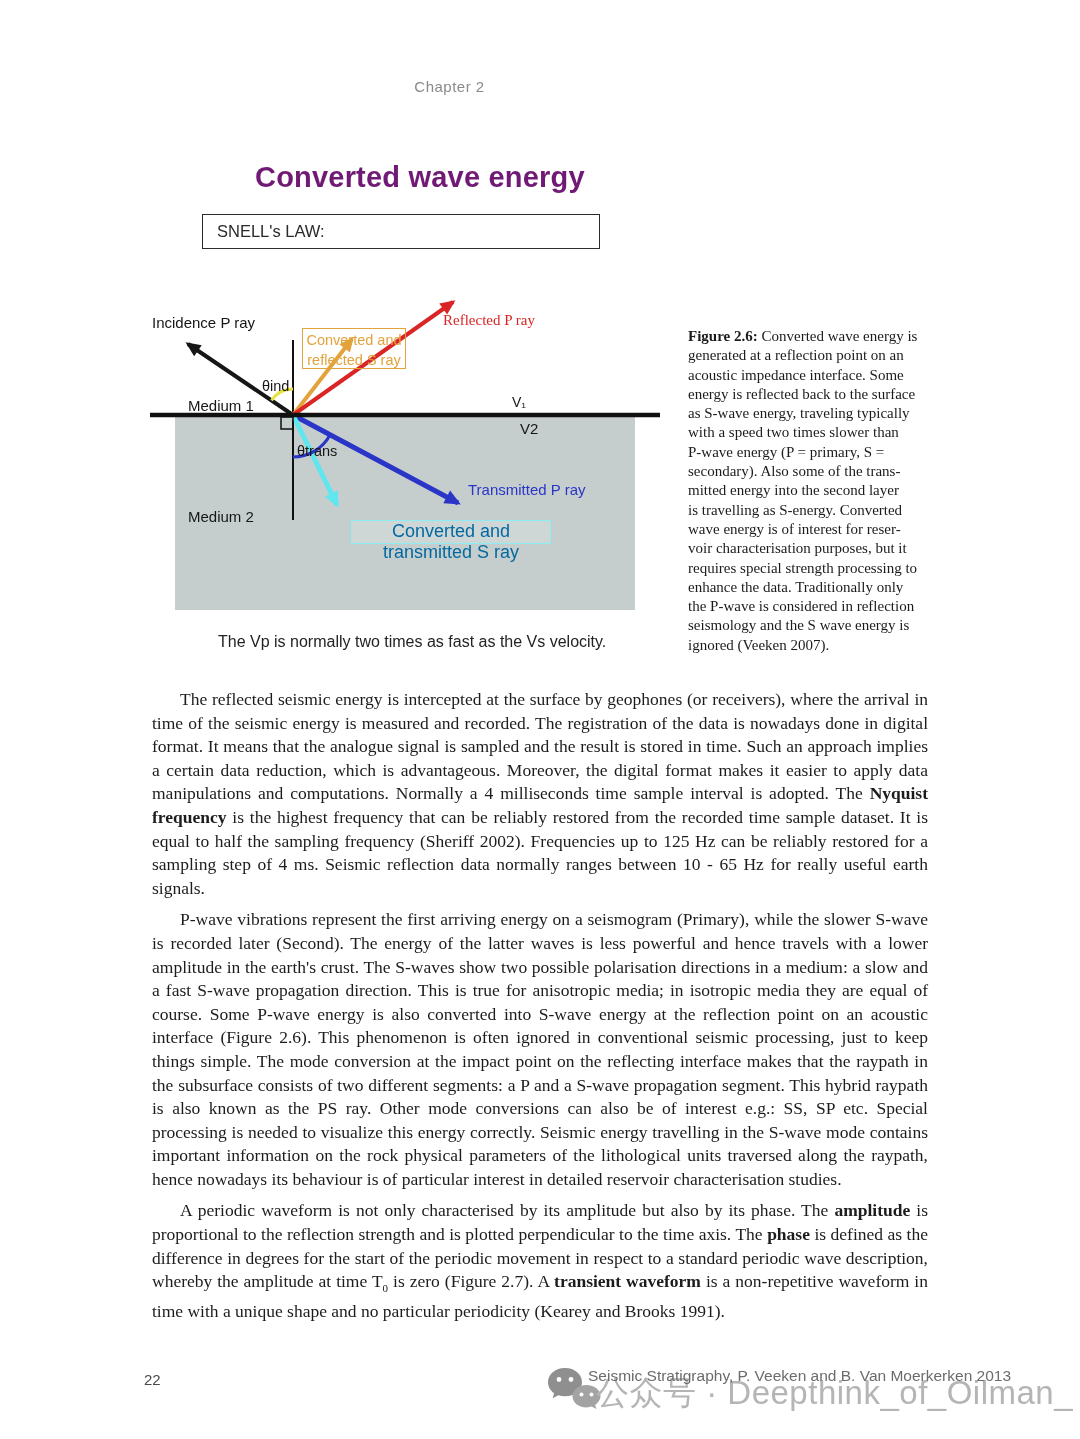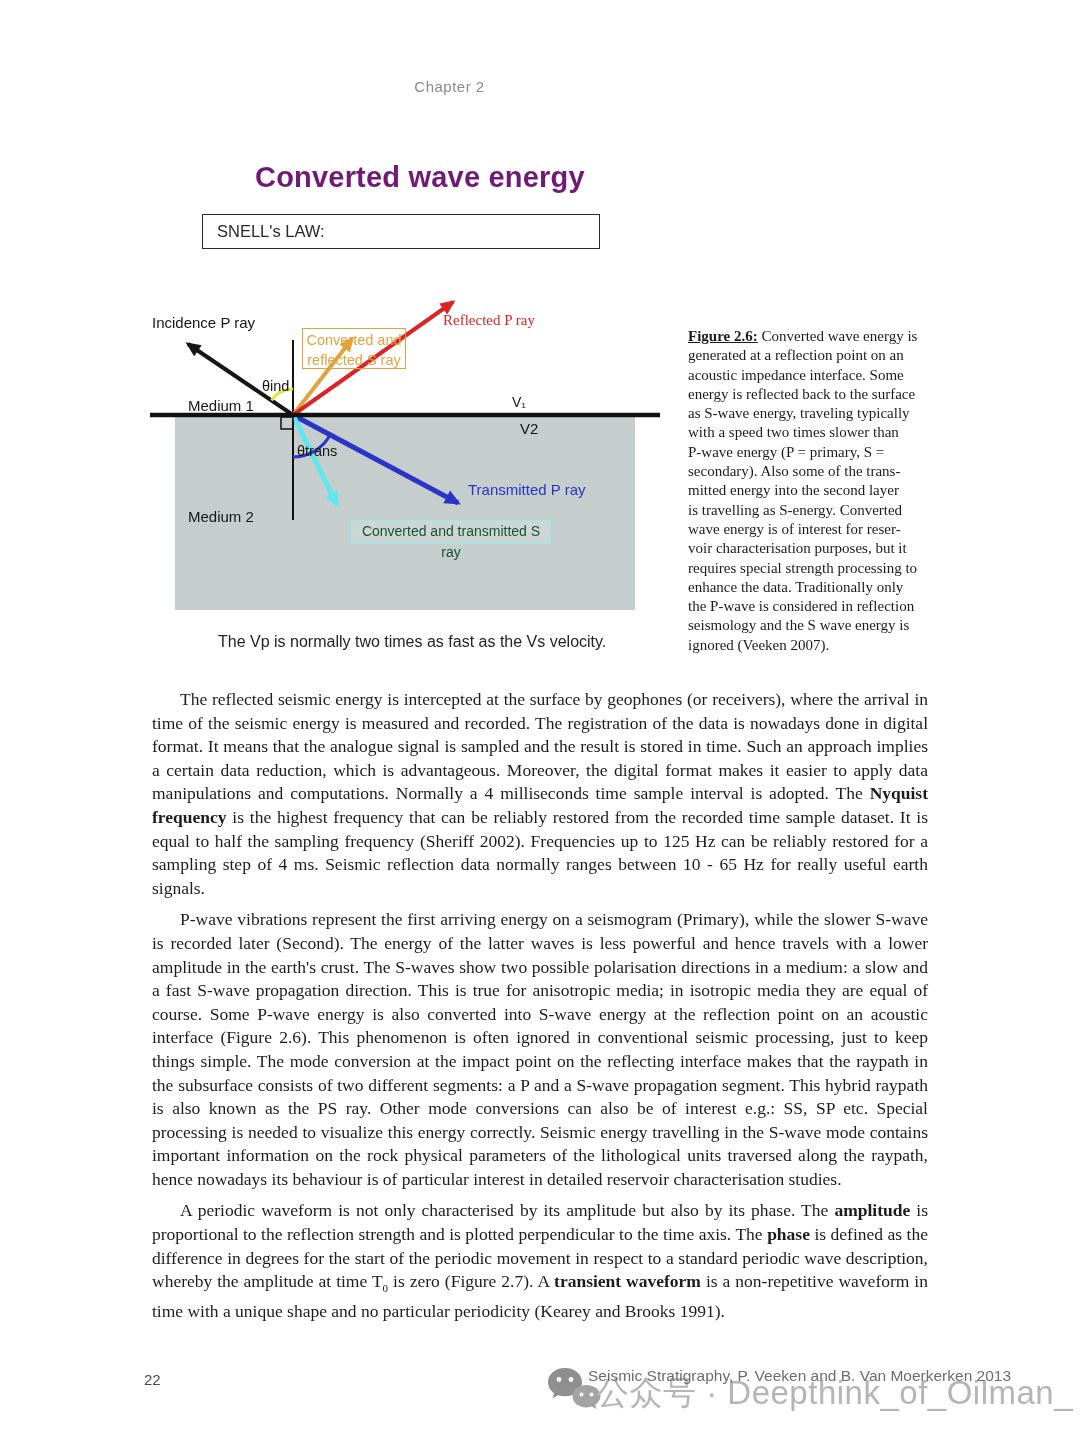--- a/index.html
+++ b/index.html
@@ -14,28 +14,28 @@
   .snell-label{margin-left:14px;}
   .snell-formula{margin-left:18px;font-size:17px;}
   .snell-formula sub{font-size:11px;}
   
   .diagram{left:140px;top:283px;width:540px;height:335px;}
   .diag-svg{position:absolute;left:0;top:0;}
   .dlab{position:absolute;font-family:"Liberation Sans",sans-serif;font-size:15px;color:#161616;white-space:nowrap;}
   .lab-box{position:absolute;font-family:"Liberation Sans",sans-serif;text-align:center;}
   .box-orange{left:162px;top:9px;width:102px;height:38px;border:1.5px solid #e3a33c;color:#e3a33c;
               font-size:14.5px;line-height:20px;padding-top:1px;margin-top:36px;}
-  .box-cyan{left:211px;top:237px;width:198px;height:22px;border:1.5px solid #8ceef2;color:#14532d;
-            font-size:14px;line-height:21px;background:rgba(255,255,255,0.18);}
+  .box-cyan{left:211px;top:237px;width:198px;height:22px;border:1.5px solid #8ceef2;color:#0369a1;
+            font-size:18px;line-height:21px;background:rgba(255,255,255,0.18);}
   .c-red{color:#d92525;} .c-blue{color:#2a35c8;}
   .under-caption{left:218px;top:633px;font-size:16px;color:#232323;white-space:nowrap;}
   
   .fig-caption{left:688px;top:327px;width:252px;font-size:15px;line-height:19.3px;color:#1b1b1b;}
   .cap-line{white-space:nowrap;}
-  .fig-caption b{font-weight:bold;text-decoration:underline;}
+  .fig-caption b{font-weight:bold;}
   
   .body-text{left:144px;top:680px;width:792px;font-size:17.5px;line-height:23.6px;text-align:justify;color:#1c1c1c;}
   .body-text p{margin:8px;text-indent:28px;}
   .body-text sub{font-size:11px;}
   
   .pageno{left:144px;top:1371px;font-size:15px;color:#4a4a4a;}
   .credit{left:588px;top:1367px;font-size:15.5px;color:#6b6b6b;white-space:nowrap;z-index:3;}
   .watermark{left:596px;top:1371px;font-size:33px;color:#b5b5b5;white-space:nowrap;z-index:2;letter-spacing:.5px;}
   .wm-icon{left:546px;top:1366px;z-index:2;}
 </style>

